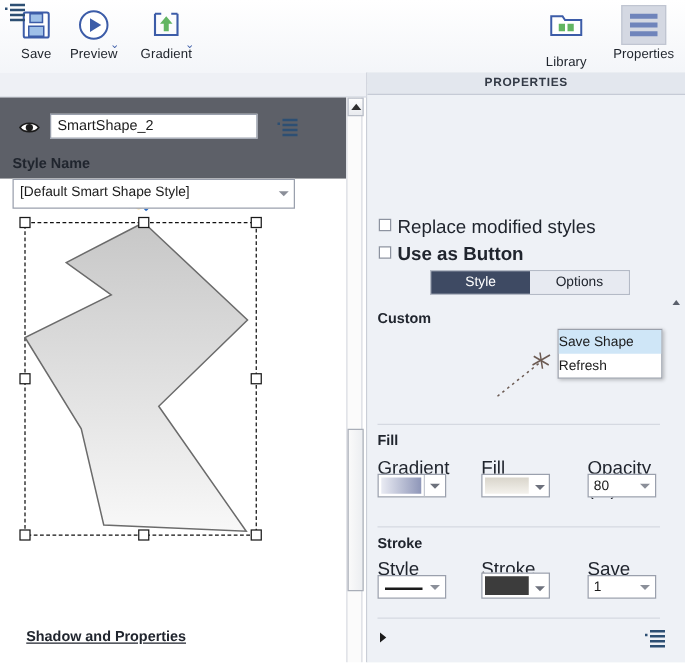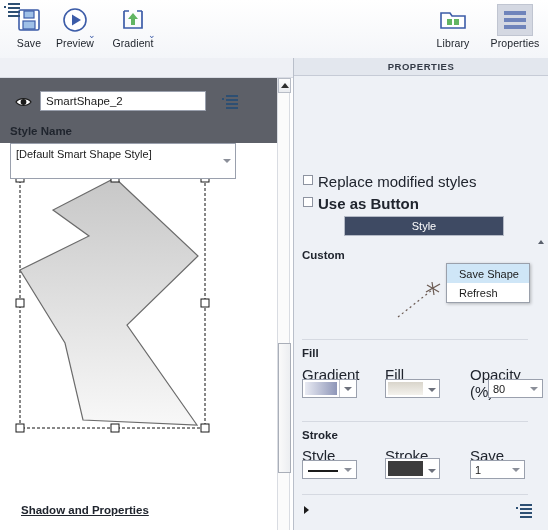--- a/index.html
+++ b/index.html
@@ -24,21 +24,21 @@
     cursor:default;
   }
   .tbtn .glyph{height:32px;display:flex;align-items:center;justify-content:center;}
   .tbtn .lbl{font-size:10.5px;color:#21262e;margin-top:1px;letter-spacing:.1px;}
   .caret-s{
     position:absolute;bottom:16px;font-size:9px;color:#3c5ca8;line-height:1;
   }
   #btn-save{left:0;}
   #btn-preview{left:46px;}
   #btn-publish{left:104px;}
-  #btn-library{left:424px;}
+  #btn-library{left:424px;justify-content:space-between;}
   #btn-properties{left:486px;}
   #btn-properties .propbox{
     width:36px;height:32px;background:#d4d8e2;border:1px solid #c0c5d1;
     display:flex;flex-direction:column;justify-content:center;align-items:center;gap:3px;
     box-sizing:border-box;
   }
   #btn-properties .propbox i{display:block;width:22px;height:4px;background:#6f84bb;}
 
   
   .stage{
@@ -113,21 +113,21 @@
   #name-menu{left:222px;top:94px;}
 
   .lbl-bold{position:absolute;font-size:11.5px;font-weight:bold;color:#20252e;}
   .lbl-plain{position:absolute;font-size:15px;color:#20252e;}
 
   #stylename-label{left:10px;top:125px;}
   .combo{
     position:absolute;background:#fff;border:1px solid #9aa0ad;box-sizing:border-box;
     font-size:11px;color:#1b1b1b;
   }
-  #stylename-combo{left:10px;top:143px;width:226px;height:36px;padding:3px 5px;line-height:14px;}
+  #stylename-combo{left:10px;top:143px;width:226px;height:24px;padding:3px 5px;line-height:14px;}
   .combo .arrow{
     position:absolute;right:4px;top:50%;margin-top:-2px;width:0;height:0;
     border-left:4px solid transparent;border-right:4px solid transparent;border-top:4px solid #8b8f99;
   }
 
   .chk{
     position:absolute;width:10px;height:10px;background:#fff;border:1px solid #8d93a0;box-sizing:border-box;
   }
   #chk-replace{left:303px;top:175px;}
   #chk-button{left:303px;top:197px;}
@@ -148,41 +148,41 @@
 
   .preview-area{
     position:absolute;left:294px;top:240px;width:240px;height:100px;overflow:hidden;
   }
 
   .ctxmenu{
     position:absolute;left:446px;top:263px;width:84px;
     background:#ffffff;border:1px solid #9aa0ab;box-shadow:1px 1px 3px rgba(0,0,0,.25);
     box-sizing:border-box;z-index:40;
   }
-  .ctxmenu .item{height:19px;display:flex;align-items:center;padding-left:12px;font-size:11px;color:#1b1b1b;}
+  .ctxmenu .item{height:19px;display:flex;align-items:center;font-size:11px;color:#1b1b1b;}
   .ctxmenu .item.sel{background:#cfe6f7;}
 
   .hr{position:absolute;left:302px;width:226px;height:1px;background:#d5d9e1;}
 
   #fill-label{left:302px;top:347px;}
   #gradient-label{left:302px;top:366px;}
   #fillsw-label{left:385px;top:366px;}
   #opacity-label{left:470px;top:366px;}
 
   .swatchbox{
     position:absolute;background:#fff;border:1px solid #9aa0ad;box-sizing:border-box;
     display:flex;align-items:stretch;
   }
   #gradient-swatch{left:302px;top:379px;width:55px;height:19px;}
   #gradient-swatch .sw{flex:1;margin:2px;background:linear-gradient(90deg,#e9ebf3,#8e96b8);}
   #gradient-swatch .dd{width:16px;border-left:1px solid #c5c9d2;display:flex;align-items:center;justify-content:center;}
   #fill-swatch{left:385px;top:379px;width:55px;height:19px;}
   #fill-swatch .sw{flex:1;margin:2px;background:linear-gradient(#d9d5cb,#f4f2ed);}
   #fill-swatch .dd{width:14px;align-self:flex-end;display:flex;align-items:center;justify-content:center;height:14px;}
-  #opacity-combo{left:488px;top:379px;width:55px;height:19px;padding:2px 4px;line-height:14px;}
+  #opacity-combo{left:470px;top:379px;width:55px;height:19px;padding:2px 4px;line-height:14px;}
 
   #stroke-label{left:302px;top:429px;}
   #strokestyle-label{left:302px;top:447px;}
   #strokecolor-label{left:385px;top:447px;}
   #width-label{left:470px;top:447px;}
 
   #strokestyle-combo{left:302px;top:460px;width:55px;height:19px;}
   #strokestyle-combo .line{position:absolute;left:5px;top:9px;width:30px;height:1.6px;background:#1b1b1b;}
   #strokecolor-swatch{left:385px;top:458px;width:55px;height:21px;}
   #strokecolor-swatch .sw{flex:1;margin:2px;background:#3c3c3c;}
@@ -342,20 +342,21 @@
   </div>
 
   <div class="chk" id="chk-replace"></div>
   <div class="lbl-plain" id="lbl-replace">Replace modified styles</div>
 
   <div class="chk" id="chk-button"></div>
   <div class="lbl-plain" id="lbl-button">Use as Button</div>
 
   <div class="tabs">
     <div class="tab active">Style</div>
+    <div class="tab inactive">Options</div>
   </div>
 
   <div class="lbl-bold" id="custom-label">Custom</div>
   <div id="custom-menu">
     <div class="menu-ico inner">
       <span class="dot"></span>
         <i></i>
         <i></i>
         <i></i>
         <i></i>

